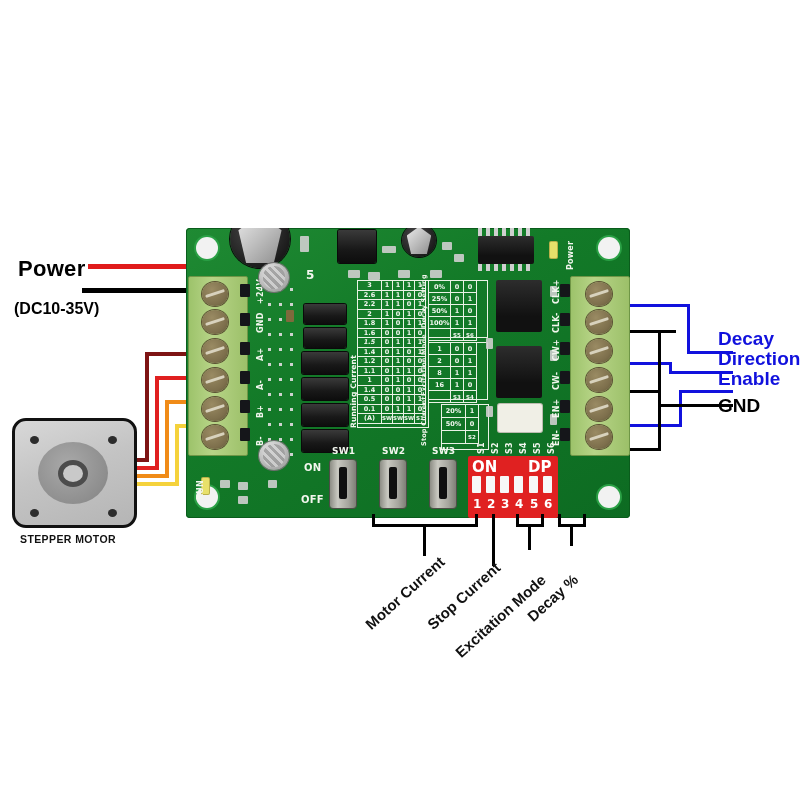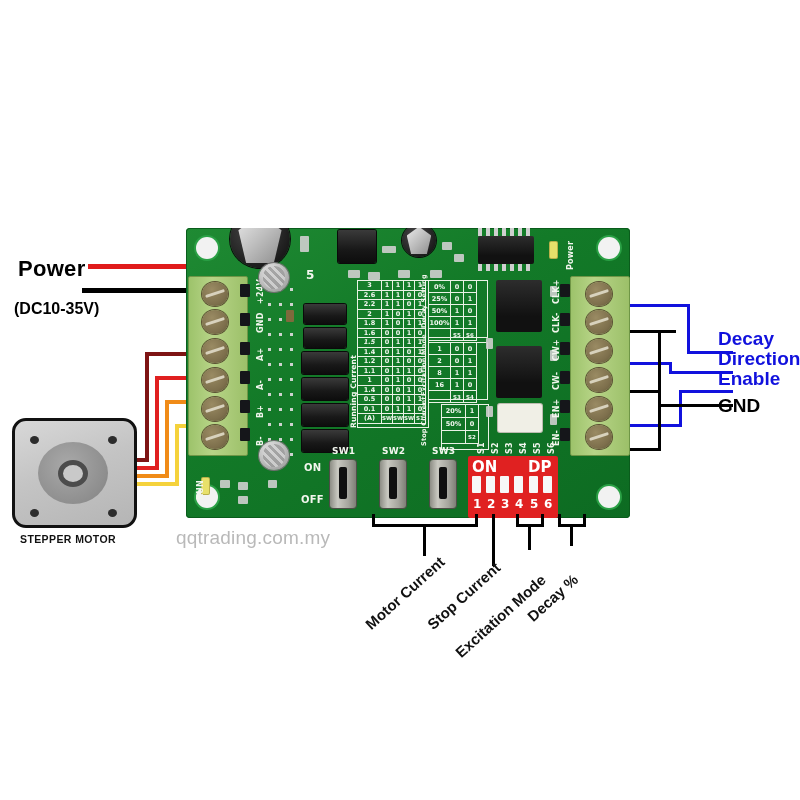--- a/index.html
+++ b/index.html
@@ -551,14 +551,13 @@
   <div class="brk" style="left:558px;top:524px;width:28px;height:3px;"></div>
   <div class="brk" style="left:558px;top:514px;width:3px;height:13px;"></div>
   <div class="brk" style="left:583px;top:514px;width:3px;height:13px;"></div>
   <div class="brk" style="left:570px;top:524px;width:3px;height:22px;"></div>
 
   <div class="rot" style="left:362px;top:620px;">Motor Current</div>
   <div class="rot" style="left:424px;top:620px;">Stop Current</div>
   <div class="rot" style="left:452px;top:648px;">Excitation Mode</div>
   <div class="rot" style="left:524px;top:612px;">Decay %</div>
 
-  <div class="watermark">qqtrading.com.my</div>
 </div>
 
 </body></html>

